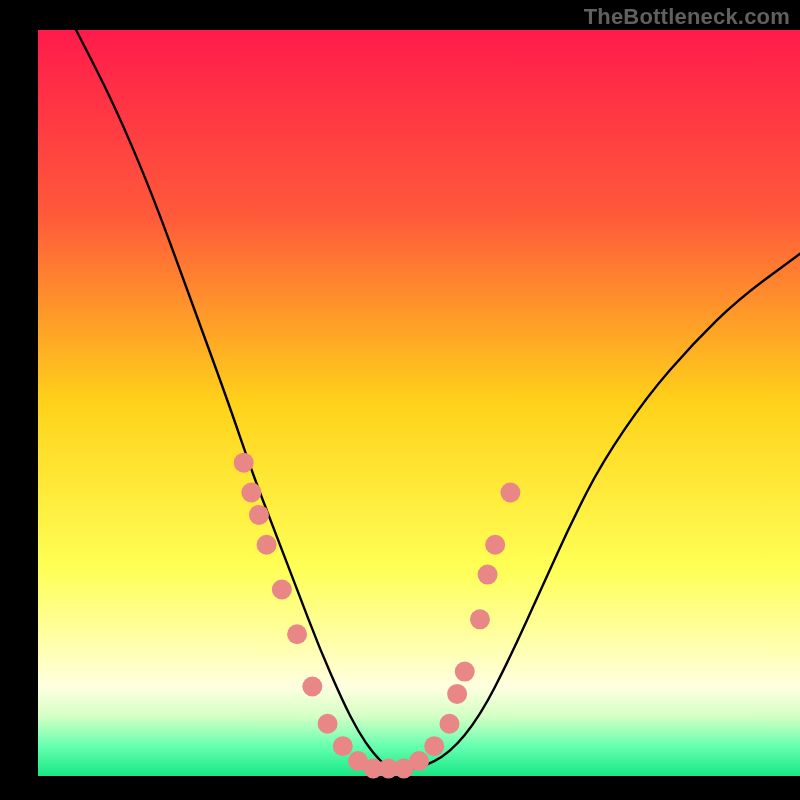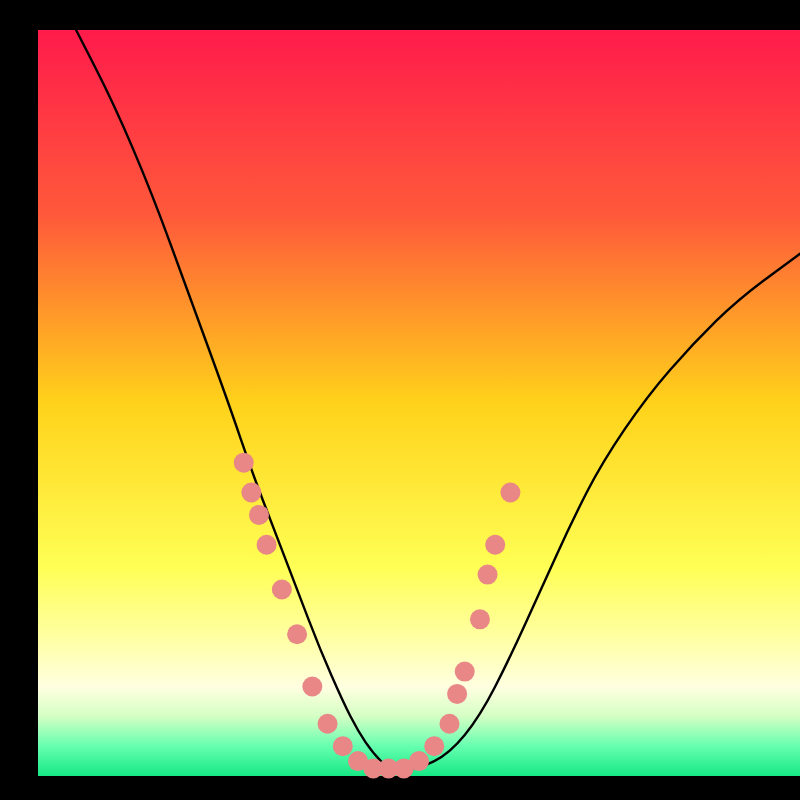--- a/index.html
+++ b/index.html
@@ -30,20 +30,21 @@
     letter-spacing: 0.2px;
   }
   svg {
     display: block;
   }
 </style>
 </head>
 <body>
 
 <div class="frame">
+  <div class="watermark">TheBottleneck.com</div>
 
   <svg id="chart-svg" width="800" height="800" viewBox="0 0 800 800">
     <defs>
       <linearGradient id="bg-grad" x1="0" y1="0" x2="0" y2="1">
           <stop offset="0%" stop-color="#ff1b4b"></stop>
           <stop offset="25%" stop-color="#ff5a3a"></stop>
           <stop offset="50%" stop-color="#ffd21a"></stop>
           <stop offset="72%" stop-color="#ffff55"></stop>
           <stop offset="82%" stop-color="#ffffa8"></stop>
           <stop offset="88%" stop-color="#ffffe0"></stop>

